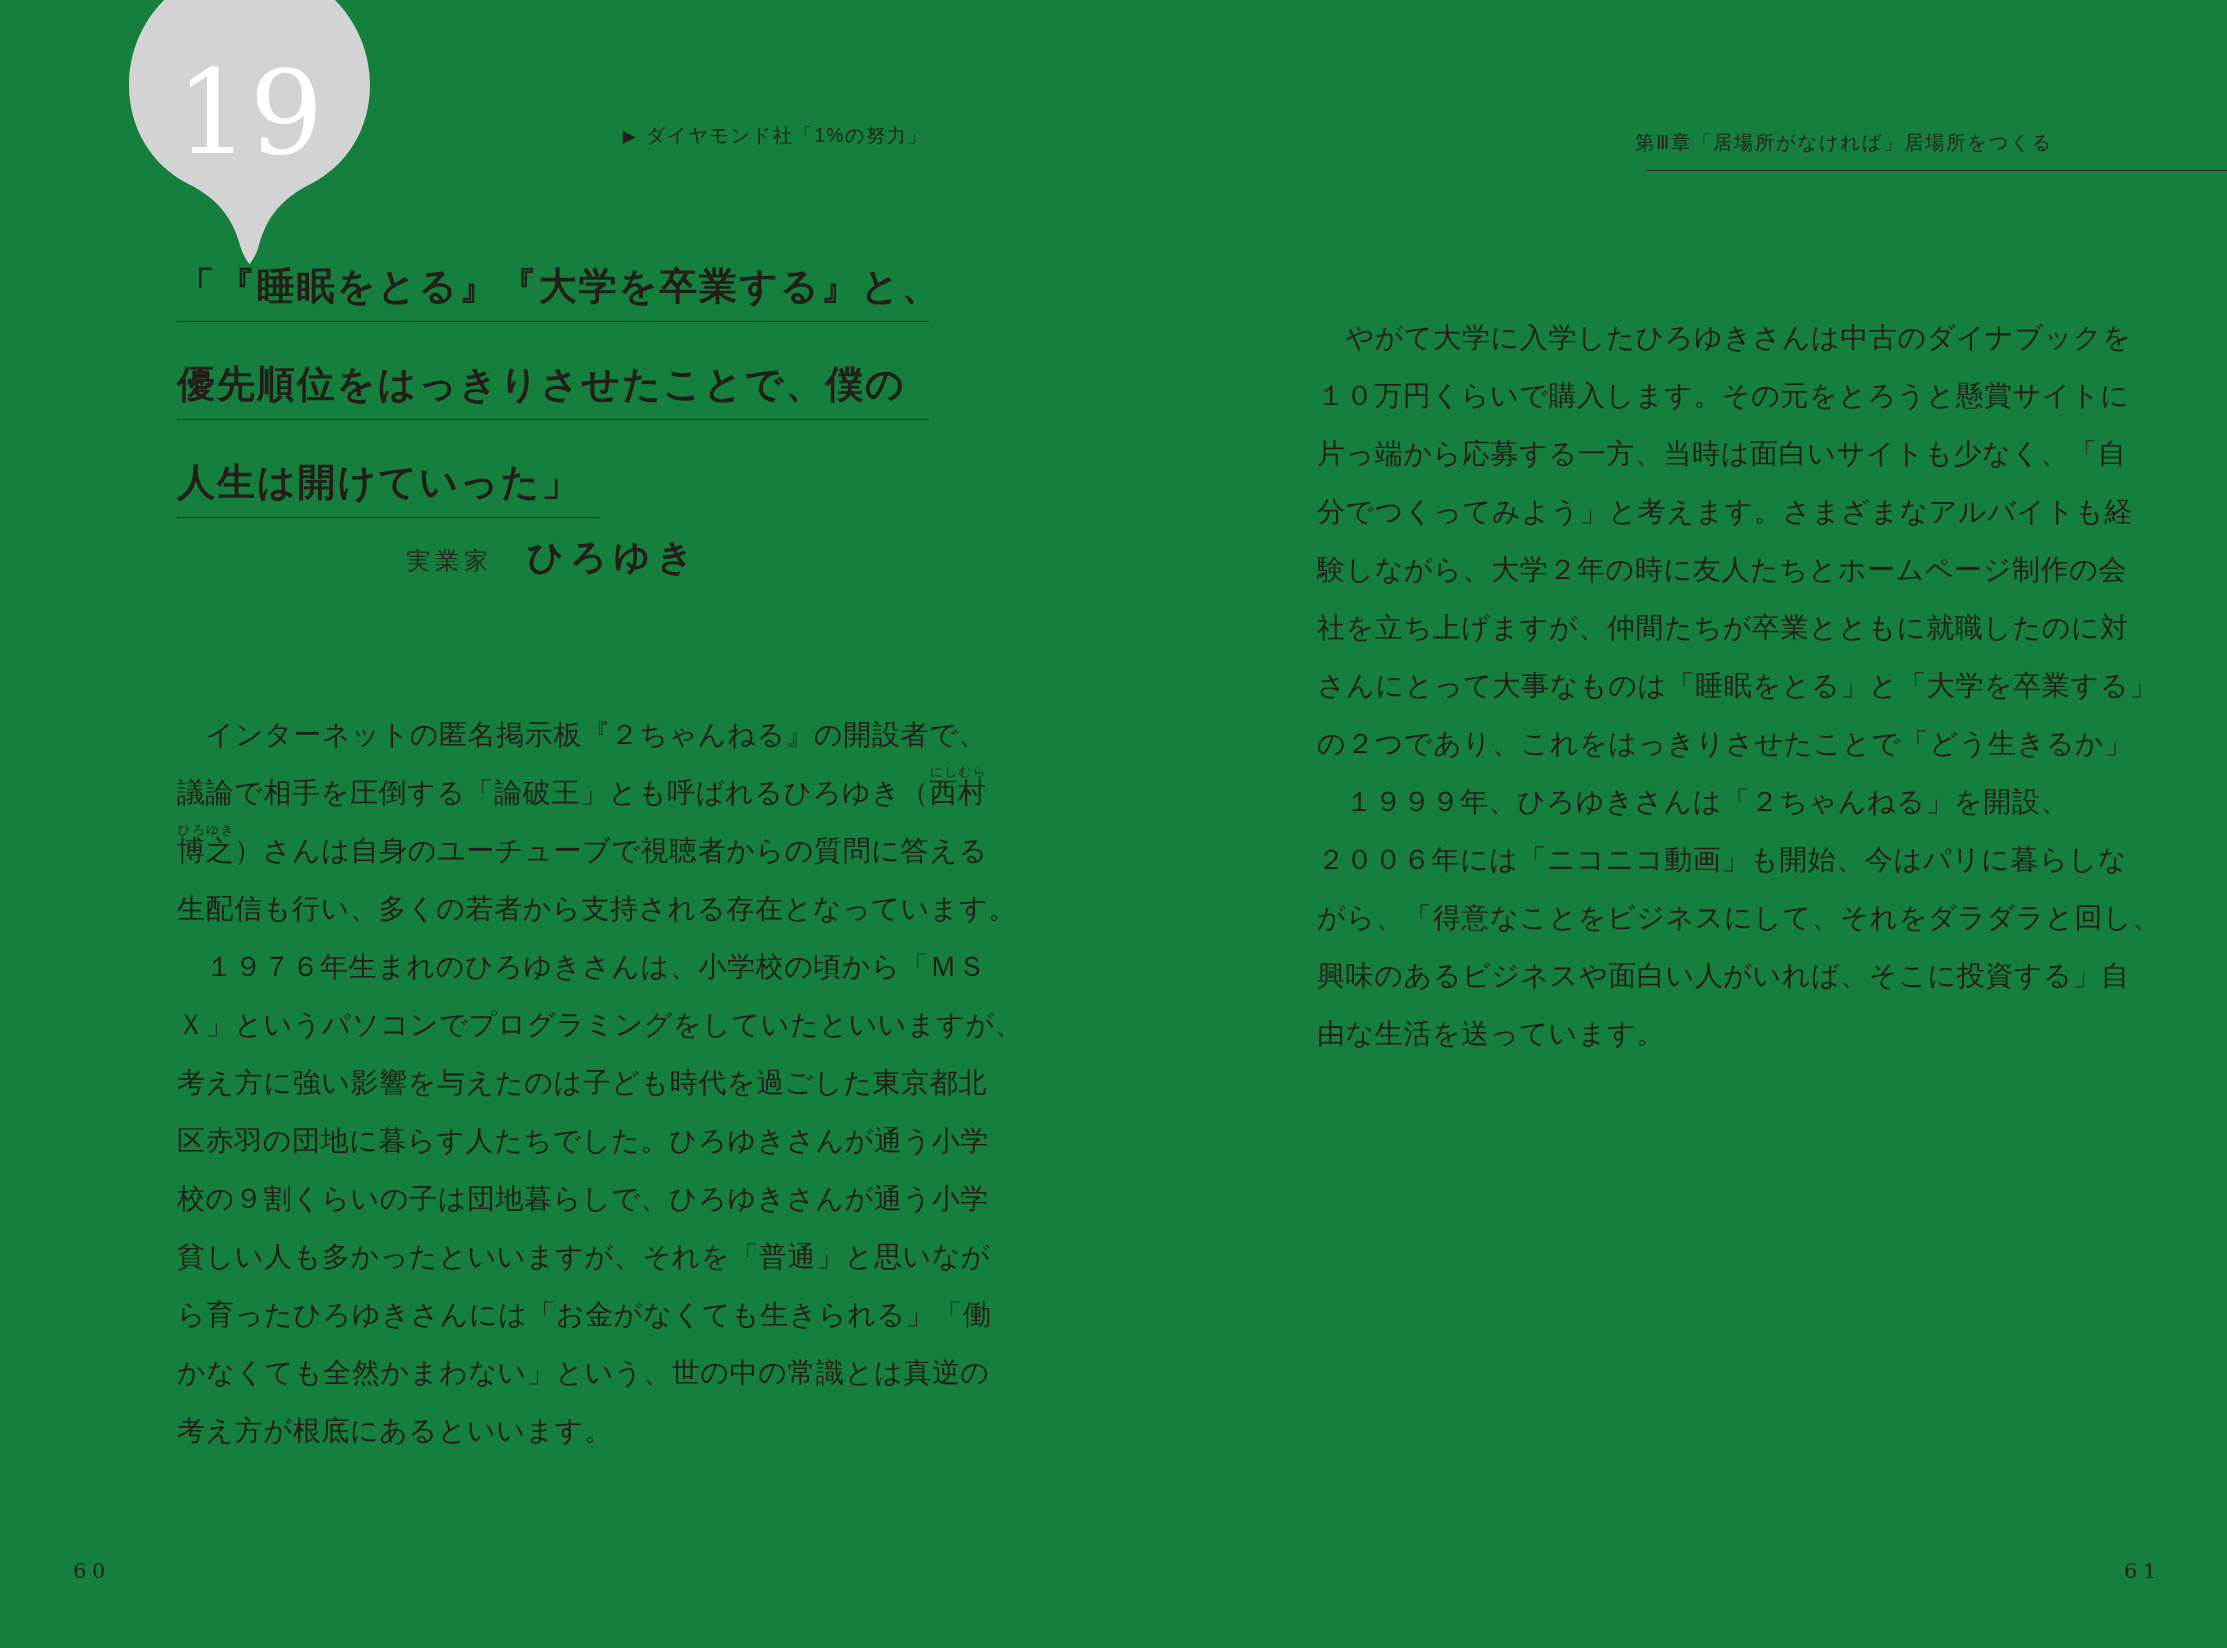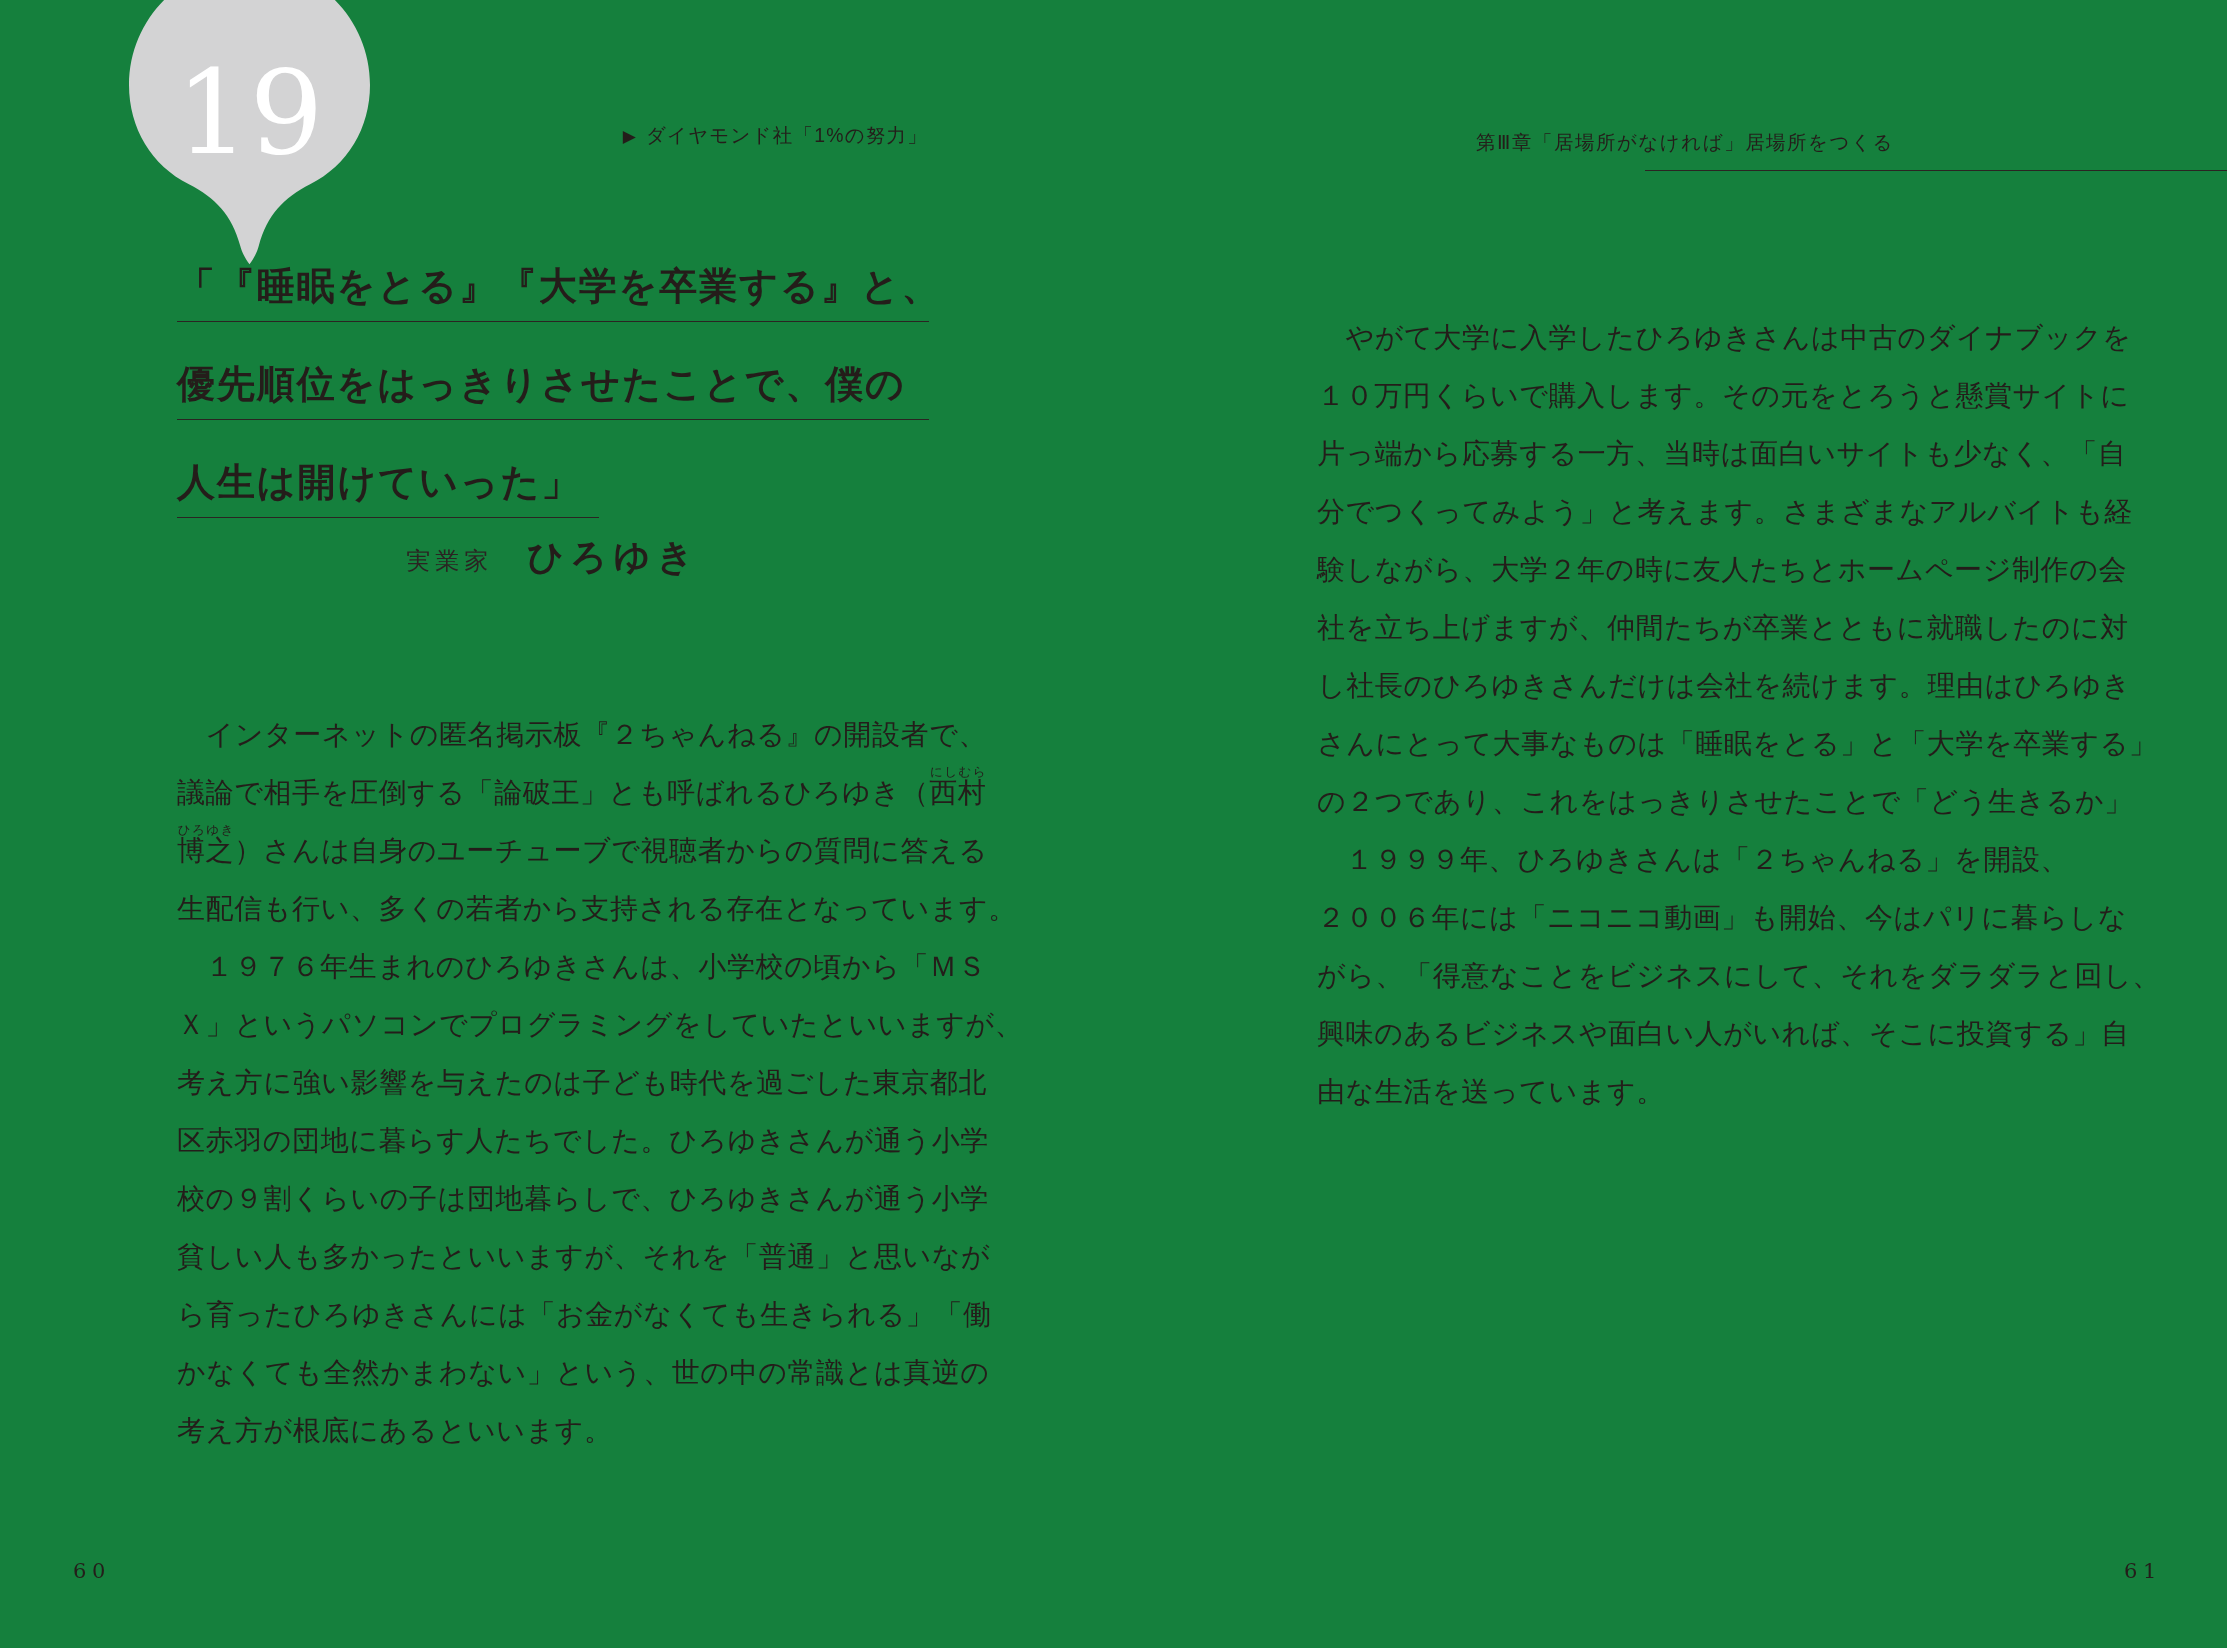--- a/index.html
+++ b/index.html
@@ -43,21 +43,21 @@
   .body-col.left{left:177px;top:706px;width:754px;}
   .body-col.right{left:1317px;top:309px;width:773px;}
   .bline{
     height:58px;line-height:58px;font-size:28px;letter-spacing:0.6px;white-space:nowrap;
   }
   ruby{ruby-position:over;}
   rt{font-size:12.5px;letter-spacing:0;}
   
   .chapter-header{
     position:absolute;left:1476px;top:129px;width:577px;
-    font-size:19.4px;letter-spacing:1.6px;white-space:nowrap;
+    text-align:right;font-size:19.4px;letter-spacing:1.6px;white-space:nowrap;
   }
   .chapter-rule{
     position:absolute;left:1645px;top:170px;width:582px;height:1.3px;background:#2a2422;
   }
   
   .pagenum{
     position:absolute;top:1559px;
     font-family:"DejaVu Serif","Liberation Serif",serif;
     font-size:21px;letter-spacing:5.6px;white-space:nowrap;
   }
@@ -108,21 +108,20 @@
   <div class="chapter-header">第Ⅲ章「居場所がなければ」居場所をつくる</div>
   <div class="chapter-rule"></div>
 
   <div class="body-col right">
     <div class="bline">　やがて大学に入学したひろゆきさんは中古のダイナブックを</div>
     <div class="bline">１０万円くらいで購入します。その元をとろうと懸賞サイトに</div>
     <div class="bline">片っ端から応募する一方、当時は面白いサイトも少なく、「自</div>
     <div class="bline">分でつくってみよう」と考えます。さまざまなアルバイトも経</div>
     <div class="bline">験しながら、大学２年の時に友人たちとホームページ制作の会</div>
     <div class="bline">社を立ち上げますが、仲間たちが卒業とともに就職したのに対</div>
-    <div class="bline">し社長のひろゆきさんだけは会社を続けます。理由はひろゆき</div>
     <div class="bline">さんにとって大事なものは「睡眠をとる」と「大学を卒業する」</div>
     <div class="bline">の２つであり、これをはっきりさせたことで「どう生きるか」</div>
     <div class="bline">　１９９９年、ひろゆきさんは「２ちゃんねる」を開設、</div>
     <div class="bline">２００６年には「ニコニコ動画」も開始、今はパリに暮らしな</div>
     <div class="bline">がら、「得意なことをビジネスにして、それをダラダラと回し、</div>
     <div class="bline">興味のあるビジネスや面白い人がいれば、そこに投資する」自</div>
     <div class="bline">由な生活を送っています。</div>
   </div>
 
   <div class="pagenum left">60</div>

